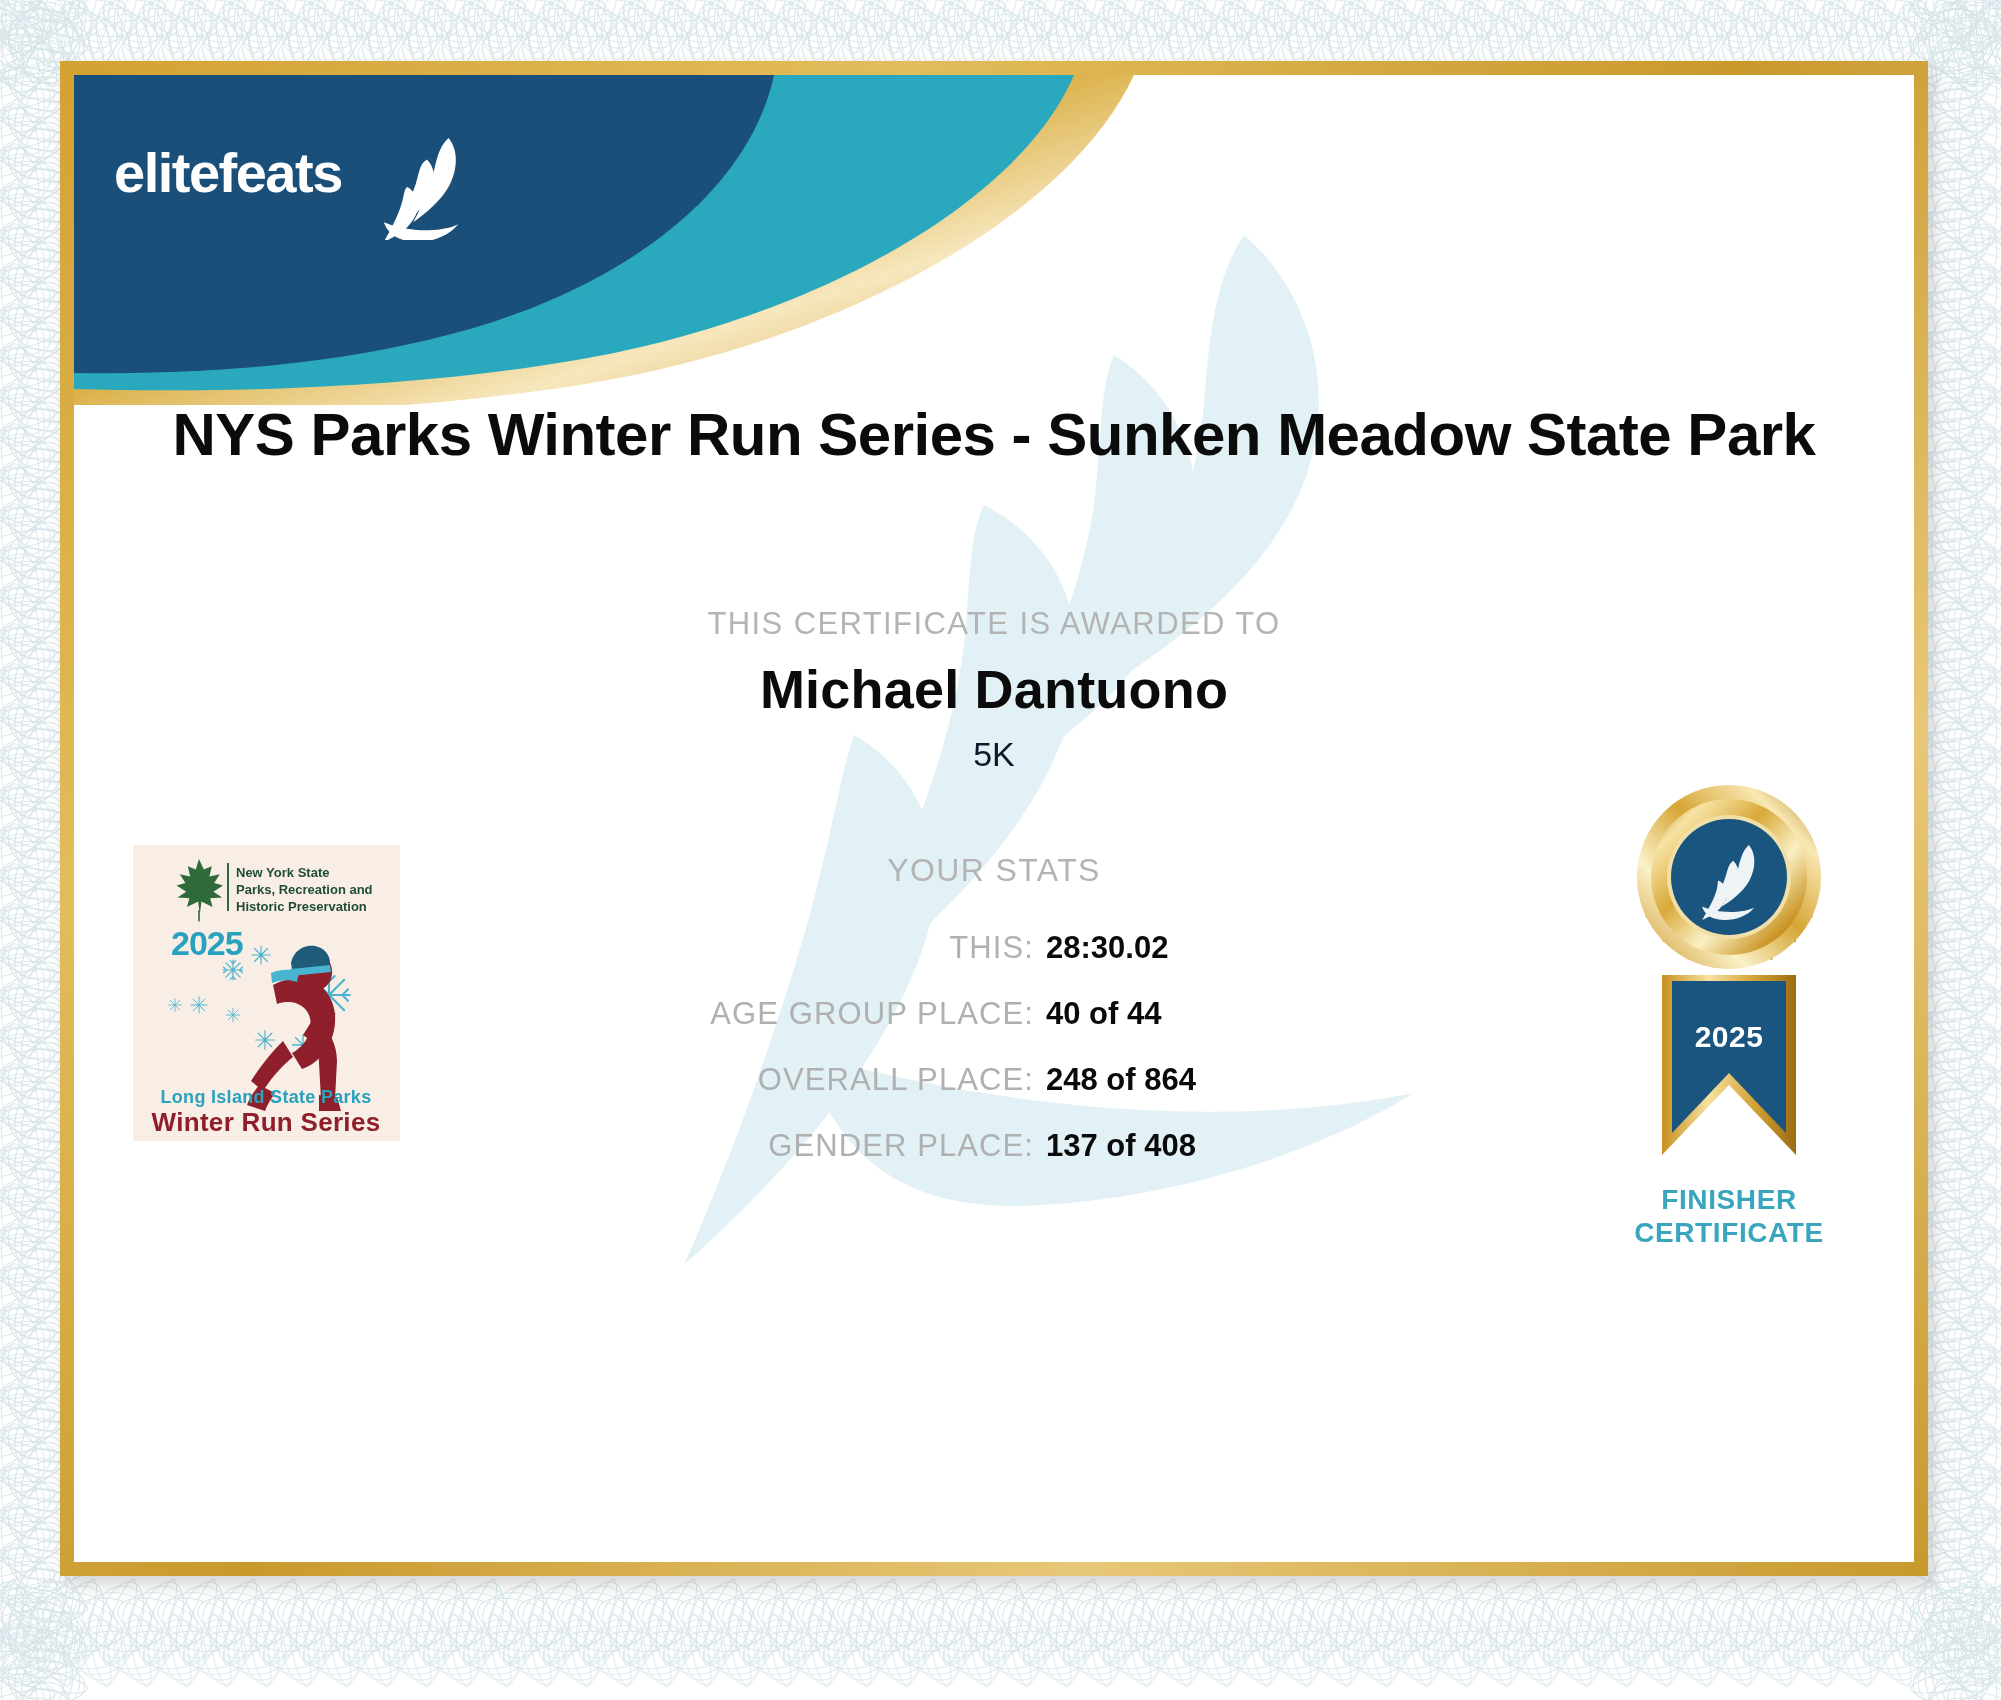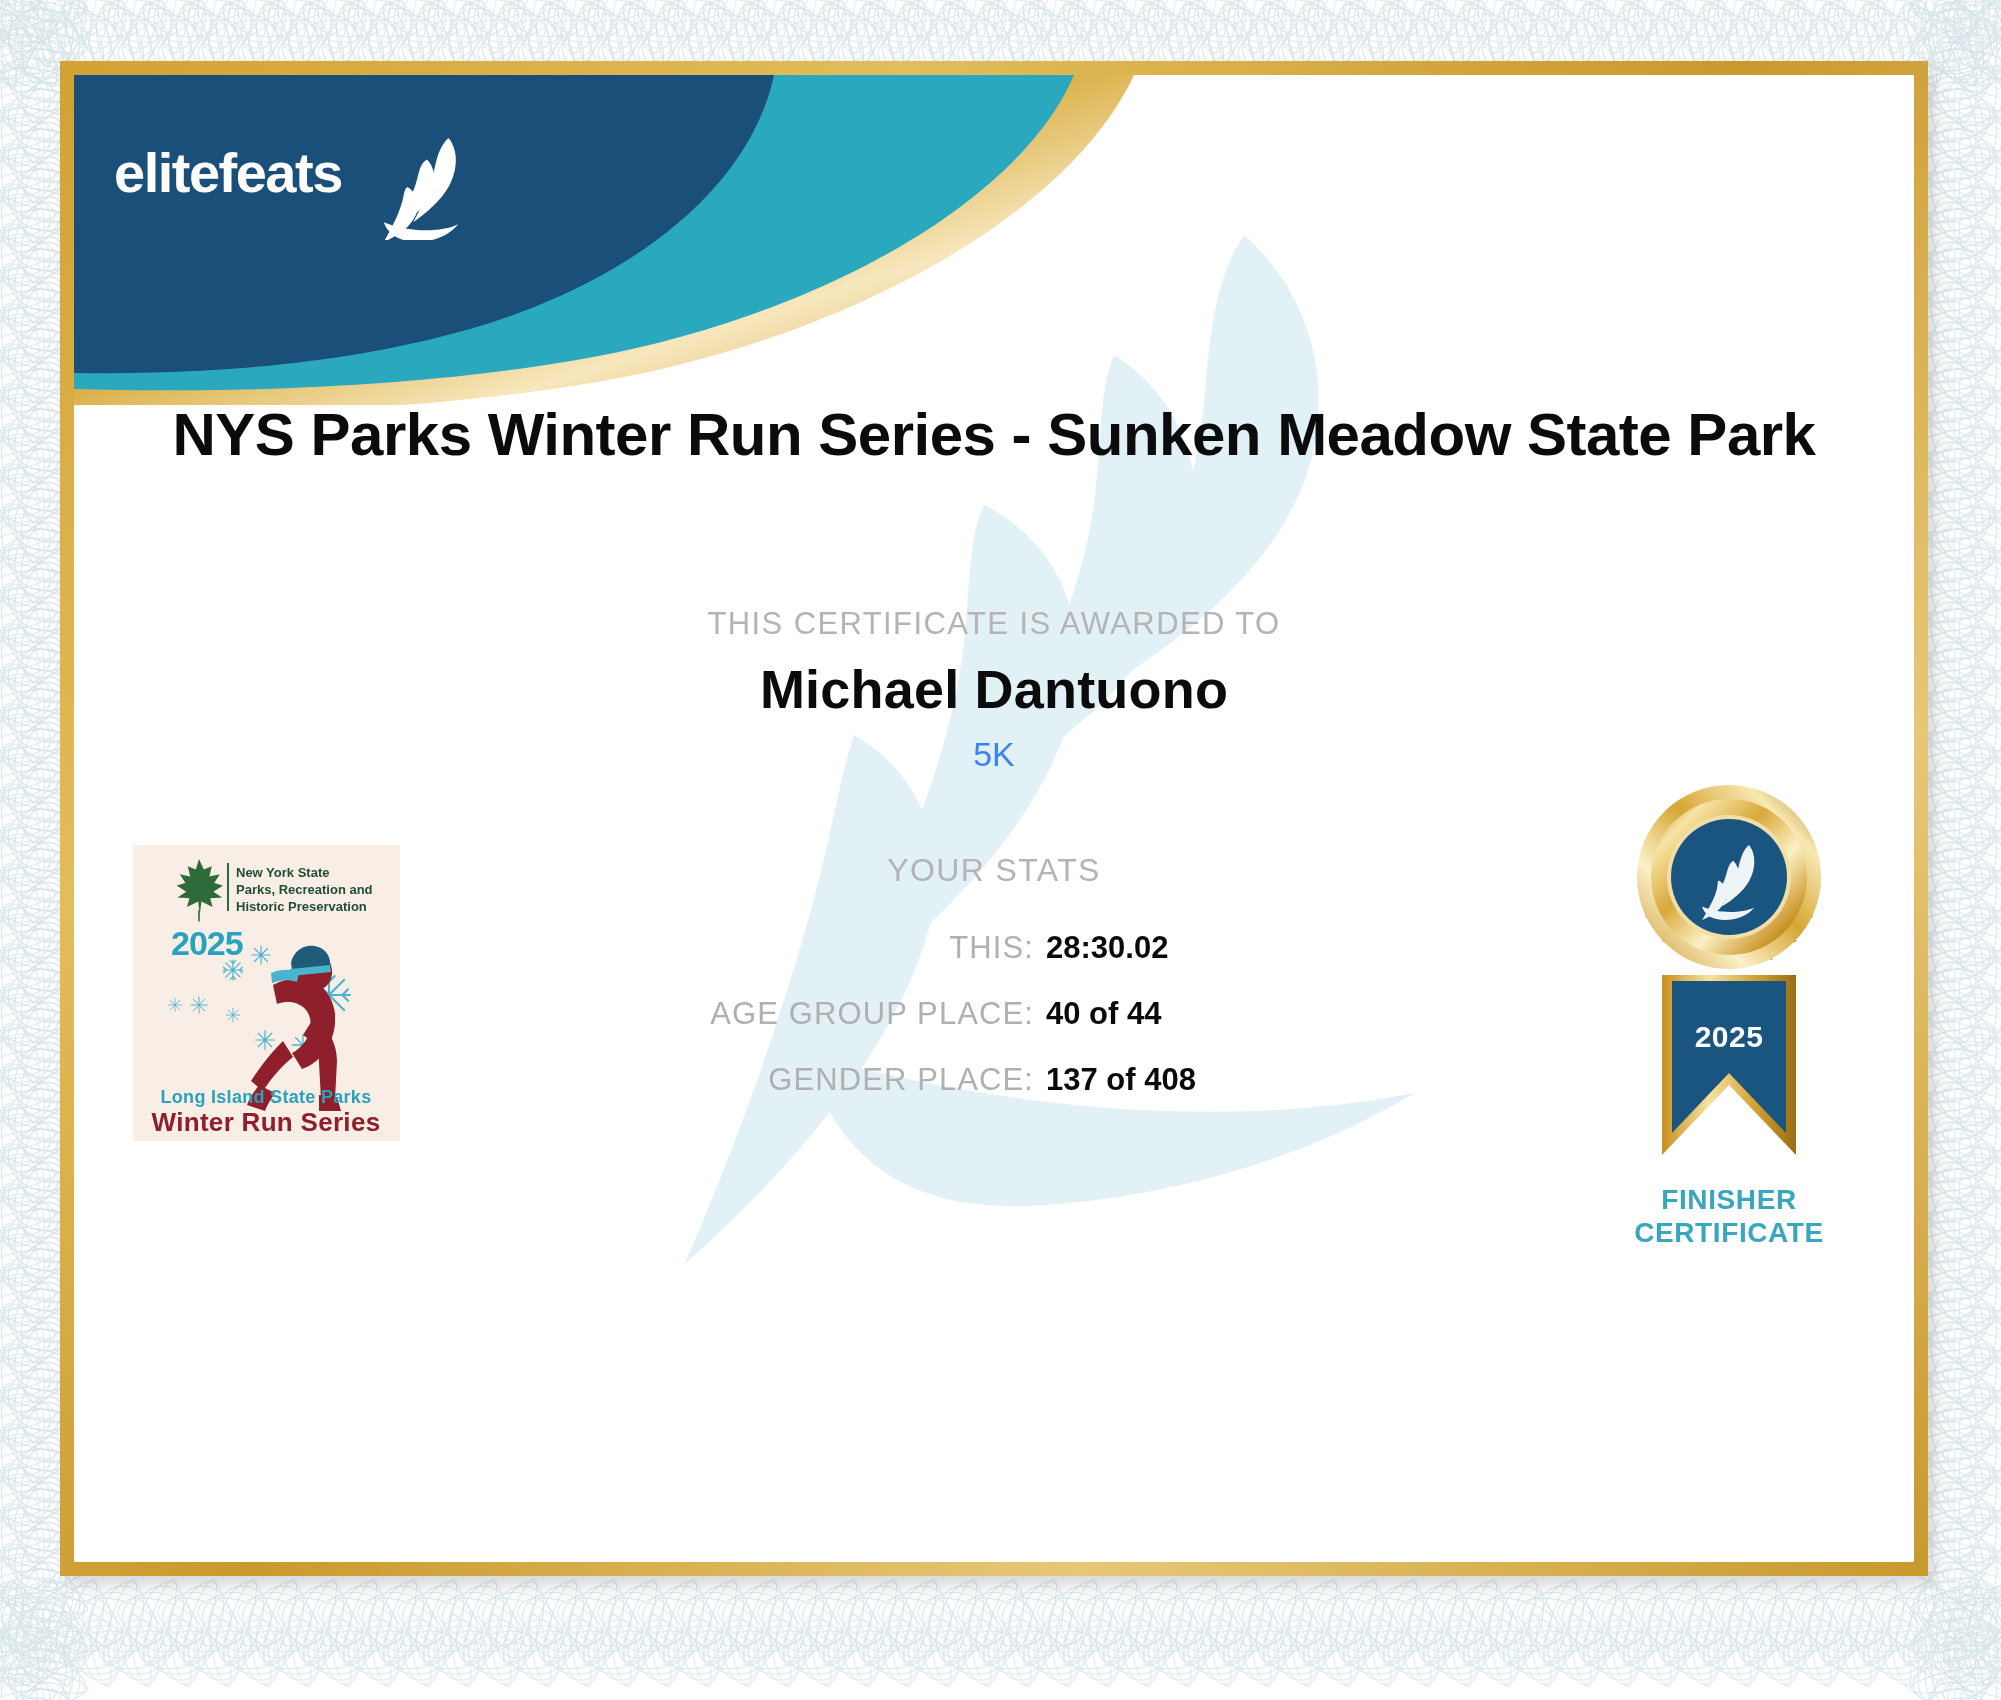--- a/index.html
+++ b/index.html
@@ -136,21 +136,21 @@
     letter-spacing: 0.2px;
   }
   .distance {
     position: absolute;
     top: 660px;
     left: 0;
     width: 1840px;
     text-align: center;
     font-size: 34px;
     font-weight: 400;
-    color: #3b82f6;
+    color: #0f172a;
   }
 
   .stats-label {
     position: absolute;
     top: 777px;
     left: 0;
     width: 1840px;
     font-size: 32px;
   }
 
@@ -3056,20 +3056,24 @@
       <div class="label-muted stats-label">YOUR STATS</div>
 
       <div class="stats-table">
         <div class="stat-row">
           <span class="stat-key">THIS:</span>
           <span class="stat-val">28:30.02</span>
         </div>
         <div class="stat-row">
           <span class="stat-key">AGE GROUP PLACE:</span>
           <span class="stat-val">40 of 44</span>
+        </div>
+        <div class="stat-row">
+          <span class="stat-key">OVERALL PLACE:</span>
+          <span class="stat-val">248 of 864</span>
         </div>
         <div class="stat-row">
           <span class="stat-key">GENDER PLACE:</span>
           <span class="stat-val">137 of 408</span>
         </div>
       </div>
 
       <div class="event-logo">
         <svg width="267" height="296" viewBox="0 0 267 296">
           <rect x="0" y="0" width="267" height="296" fill="#f8eee6"></rect>

